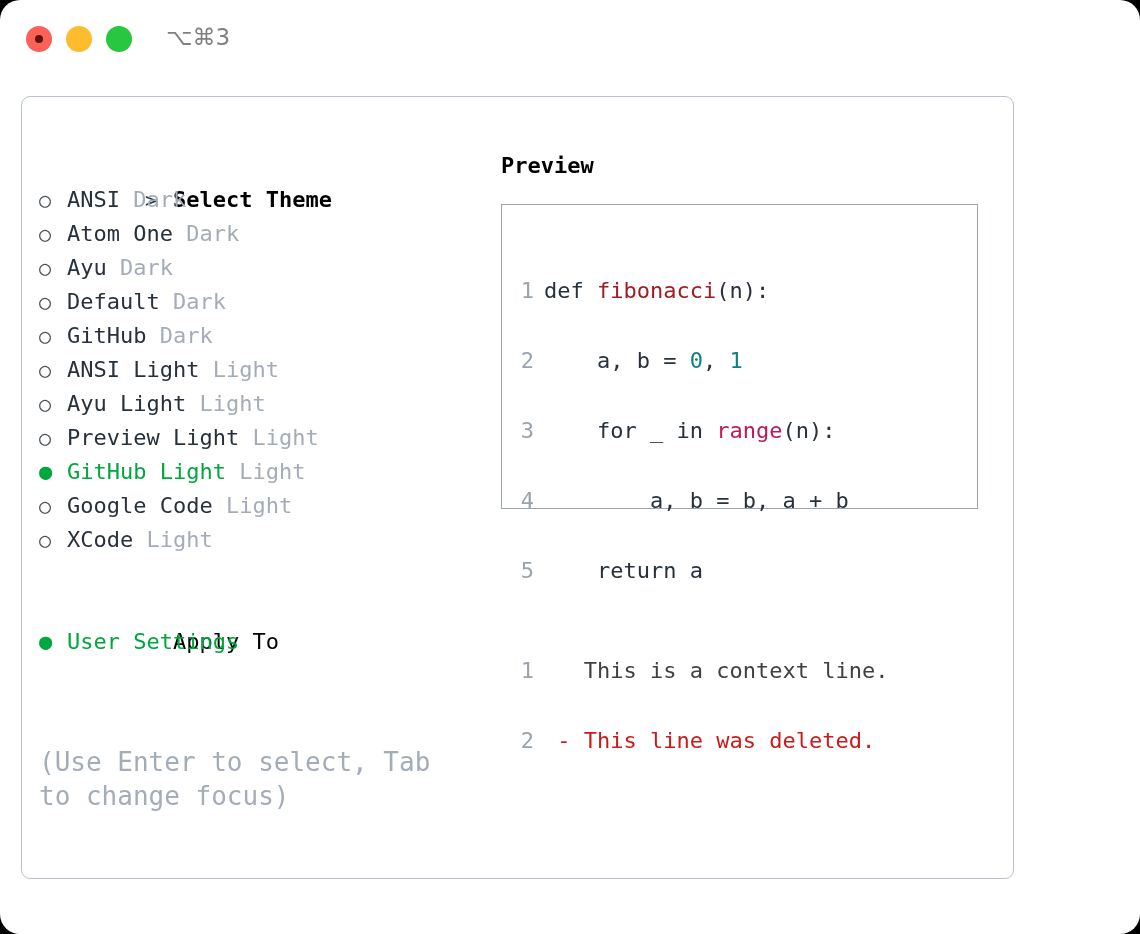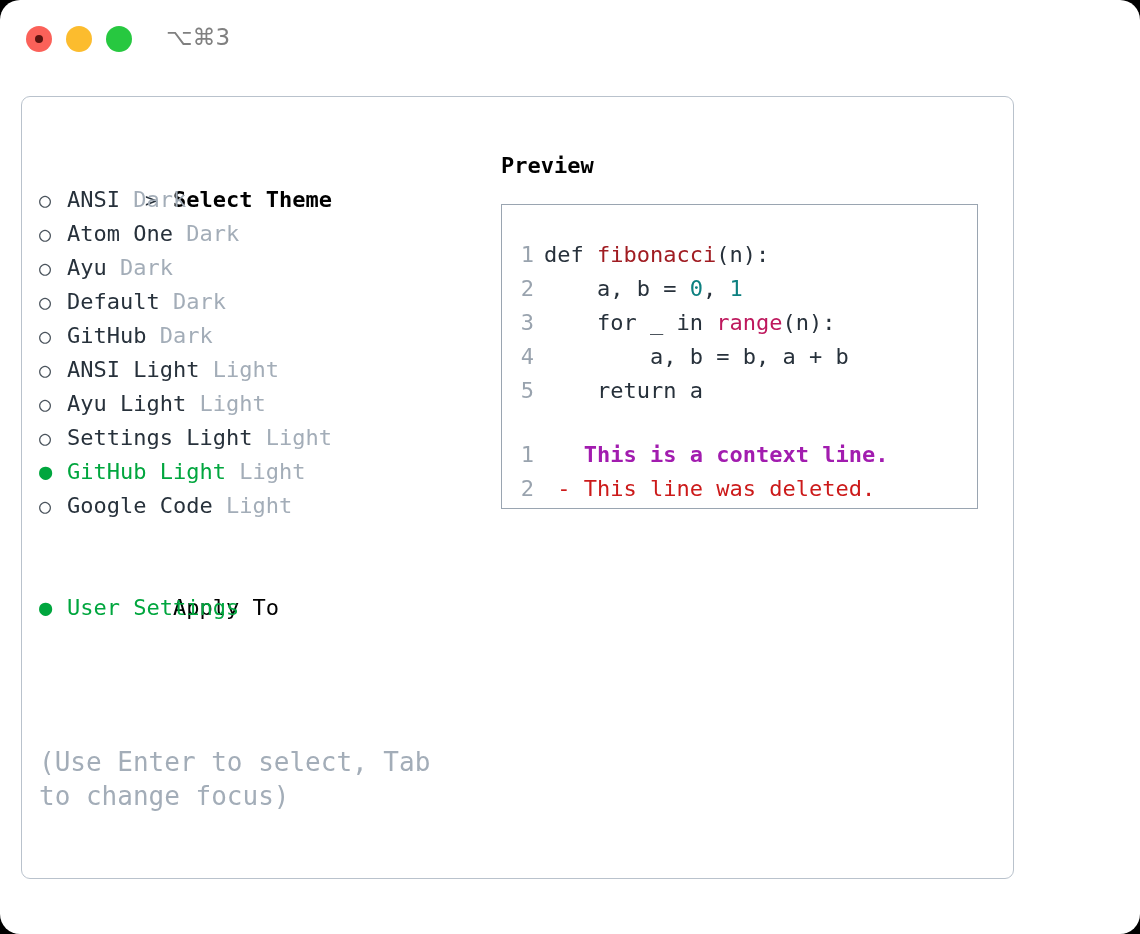--- a/index.html
+++ b/index.html
@@ -152,36 +152,37 @@
     left: 10px;
     top: 33px;
     width: 460px;
   }
   .code-line {
     height: 34px;
     line-height: 34px;
     font-size: 22px;
     white-space: pre;
     color: #27313b;
+    margin-top: 36px;
   }
   .lineno {
     display: inline-block;
     width: 22px;
     text-align: right;
     color: #99a3ae;
     margin-right: 10px;
   }
   .code-blank { height: 30px; }
 
   .tok-plain { color: #27313b; }
   .tok-func  { color: #a01c22; }
   .tok-num   { color: #0d8080; }
   .tok-call  { color: #be185d; }
 
-  .diff-ctx { color: #a21caf; font-weight: bold; }
+  .diff-ctx { color: #404040; }
   .diff-del { color: #cc1a1a; }
   .diff-add { color: #14c414; }
 </style>
 </head>
 <body>
 
 <div id="app-window">
 
   <div id="titlebar">
     <div class="traffic-light" id="tl-close"></div>
@@ -198,23 +199,24 @@
         <span class="marker">&gt;</span><span id="section-title">Select Theme</span>
       </div>
       <div id="theme-list">
           <div class="row"><span class="marker hollow">○</span><span class="theme-name">ANSI</span><span class="theme-cat"> Dark</span></div>
           <div class="row"><span class="marker hollow">○</span><span class="theme-name">Atom One</span><span class="theme-cat"> Dark</span></div>
           <div class="row"><span class="marker hollow">○</span><span class="theme-name">Ayu</span><span class="theme-cat"> Dark</span></div>
           <div class="row"><span class="marker hollow">○</span><span class="theme-name">Default</span><span class="theme-cat"> Dark</span></div>
           <div class="row"><span class="marker hollow">○</span><span class="theme-name">GitHub</span><span class="theme-cat"> Dark</span></div>
           <div class="row"><span class="marker hollow">○</span><span class="theme-name">ANSI Light</span><span class="theme-cat"> Light</span></div>
           <div class="row"><span class="marker hollow">○</span><span class="theme-name">Ayu Light</span><span class="theme-cat"> Light</span></div>
-          <div class="row"><span class="marker hollow">○</span><span class="theme-name">Settings Light</span><span class="theme-cat"> Light</span></div>
+          <div class="row"><span class="marker hollow">○</span><span class="theme-name">Preview Light</span><span class="theme-cat"> Light</span></div>
           <div class="row"><span class="marker filled">●</span><span class="theme-name selected">GitHub Light</span><span class="theme-cat"> Light</span></div>
           <div class="row"><span class="marker hollow">○</span><span class="theme-name">Google Code</span><span class="theme-cat"> Light</span></div>
+          <div class="row"><span class="marker hollow">○</span><span class="theme-name">XCode</span><span class="theme-cat"> Light</span></div>
         </div>
 
       <div class="spacer-row"></div>
 
       <div class="row">
         <span class="marker empty">○</span><span class="group-label">Apply To</span>
       </div>
       <div id="apply-to-list">
           <div class="row"><span class="marker filled">●</span><span class="opt-name selected">User Settings</span></div>
         </div>

